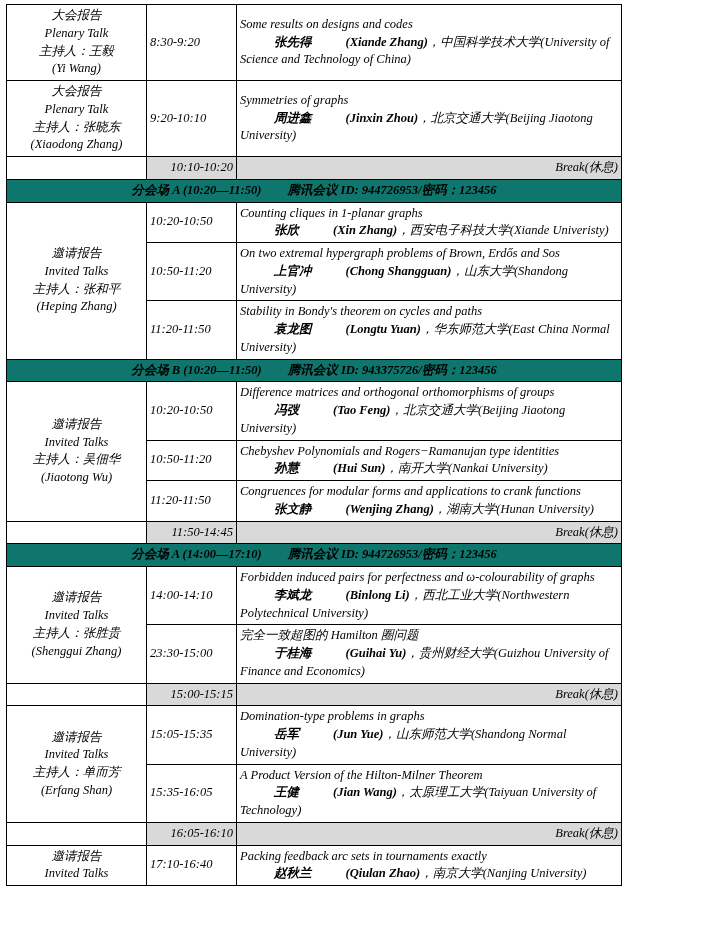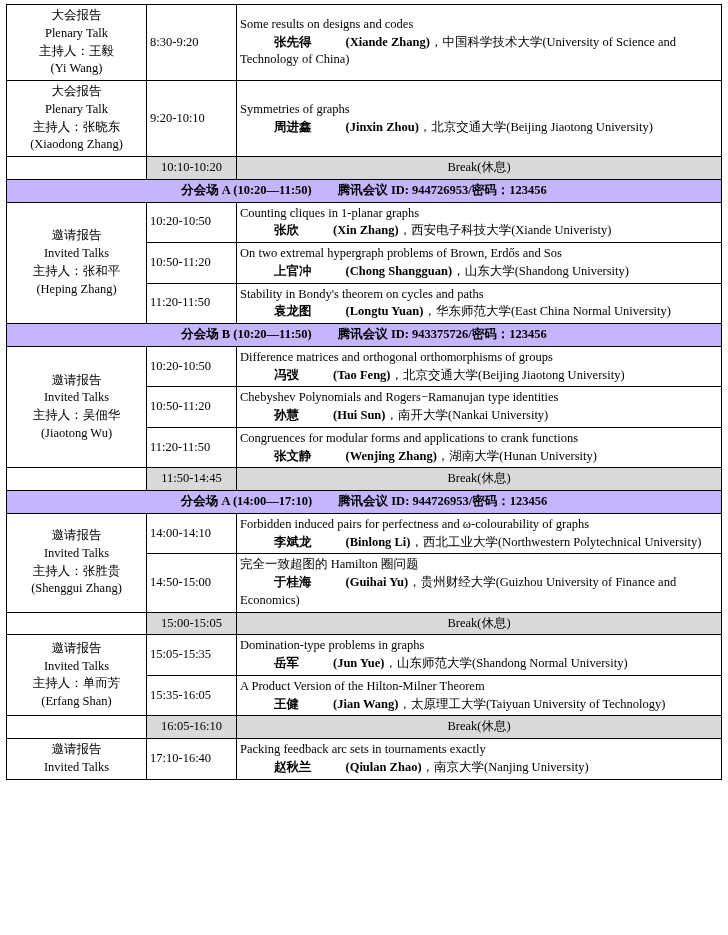--- a/index.html
+++ b/index.html
@@ -7,23 +7,24 @@
     padding: 0;
     background: #ffffff;
   }
   body {
     width: 728px;
     font-family: "Liberation Serif", "DejaVu Serif", serif;
     color: #000000;
   }
   #schedule-table {
     border-collapse: collapse;
-    width: 716px;
+    width: 616px;
     margin: 4px 6px 0 6px;
     table-layout: fixed;
+    font-style: italic;
   }
   #schedule-table td {
     border: 1px solid #000000;
     vertical-align: middle;
     padding: 2px 3px;
     font-size: 12.5px;
     line-height: 1.42;
   }
   .col-session { width: 140px; }
   .col-time    { width: 90px; }
@@ -34,26 +35,26 @@
   }
   .cell-time {
   }
   .cell-detail {
   }
   .line { display: block; }
   .b { font-weight: bold; margin-left: 34px; }
 
   .row-break td {
     background: #d9d9d9;
-    text-align: center;
+    text-align: right;
     font-size: 12.5px;
     padding: 2px 3px;
   }
   .row-venue td {
-    background: #c4b5fd;
+    background: #0f766e;
     text-align: center;
     font-weight: bold;
     font-size: 12.5px;
     padding: 2px 3px;
     color: #000000;
   }
   .venue-gap { display: inline-block; width: 26px; }
   .detail-title { display: block; }
   .detail-speaker { display: block; }
 </style>
@@ -173,29 +174,29 @@
           <span class="line">主持人：张胜贵</span>
           <span class="line">(Shenggui Zhang)</span>
         </td>
         <td class="cell-time">14:00-14:10</td>
         <td class="cell-detail">
           <span class="detail-title">Forbidden induced pairs for perfectness and ω-colourability of graphs</span>
           <span class="detail-speaker"><span class="b">李斌龙</span><span class="b">(Binlong Li)</span><span>，西北工业大学(Northwestern Polytechnical University)</span></span>
         </td>
       </tr>
       <tr>
-        <td class="cell-time">14:50-15:00</td>
+        <td class="cell-time">23:30-15:00</td>
         <td class="cell-detail">
           <span class="detail-title">完全一致超图的 Hamilton 圈问题</span>
           <span class="detail-speaker"><span class="b">于桂海</span><span class="b">(Guihai Yu)</span><span>，贵州财经大学(Guizhou University of Finance and Economics)</span></span>
         </td>
       </tr>
       <tr class="row-break">
         <td style="background: rgb(255, 255, 255);"></td>
-        <td class="cell-time">15:00-15:05</td>
+        <td class="cell-time">15:00-15:15</td>
         <td class="cell-detail">Break(休息)</td>
       </tr>
       <tr>
         <td class="cell-session" rowspan="2">
           <span class="line">邀请报告</span>
           <span class="line">Invited Talks</span>
           <span class="line">主持人：单而芳</span>
           <span class="line">(Erfang Shan)</span>
         </td>
         <td class="cell-time">15:05-15:35</td>

